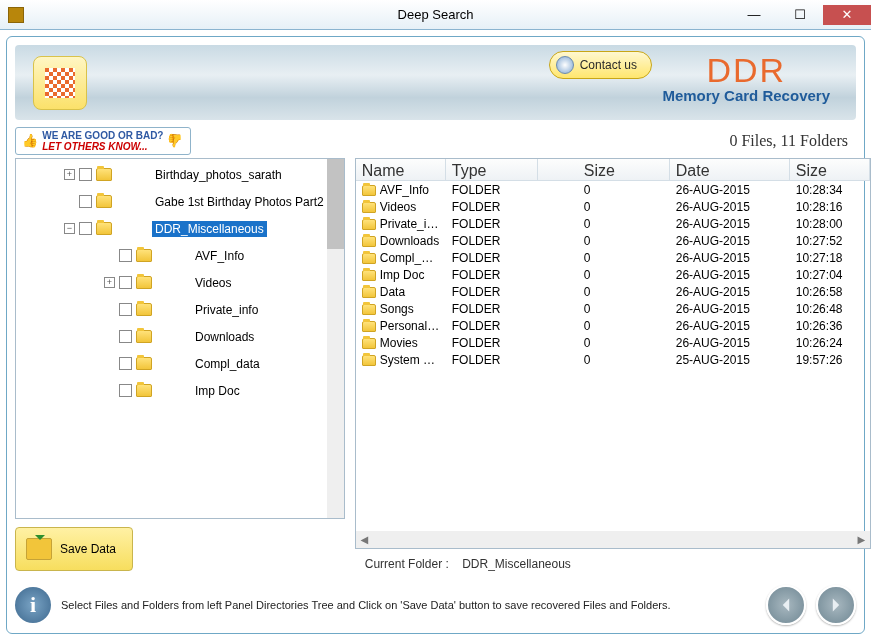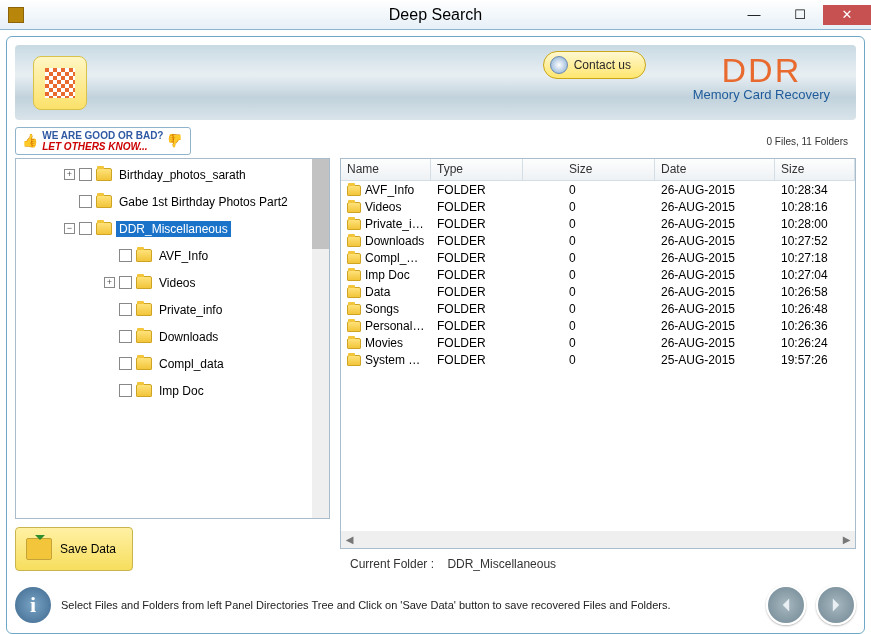--- a/index.html
+++ b/index.html
@@ -1,77 +1,77 @@
 <!DOCTYPE html>
 <html><head>
 <meta charset="utf-8">
 <style>
   * { box-sizing: border-box; margin: 0; padding: 0; font-family: "Segoe UI", Tahoma, sans-serif; }
   body { background: #fff; width: 871px; height: 634px; overflow: hidden; }
 
   
   .titlebar { height: 30px; background: linear-gradient(#fff,#e6f0f7); border-bottom: 1px solid #8ab4d0; display: flex; align-items: center; position: relative; }
   .titlebar .icon { width: 16px; height: 16px; margin-left: 8px; background: #b8860b; border: 1px solid #8b6508; }
-  .titlebar .title { position: absolute; left: 50%; transform: translateX(-50%); font-size: 16px; color: #000; text-align: center; }
+  .titlebar .title { position: absolute; left: 50%; transform: translateX(-50%); font-size: 13px; color: #000; text-align: center; }
   .titlebar .btns { margin-left: auto; display: flex; }
   .titlebar .btn { width: 46px; height: 20px; display: flex; align-items: center; justify-content: center; font-size: 13px; }
   .titlebar .close { background: #c75050; color: #fff; width: 48px; height: 20px; }
 
   
   .outer { margin: 6px; height: 598px; border: 1px solid #6fa8c6; border-radius: 6px; padding: 8px; background: #fff; display: flex; flex-direction: column; }
 
   
   .banner { height: 75px; background: linear-gradient(#c9dae4 0%, #e8eff3 40%, #c1d2dc 70%, #d9e4ea 100%); border-radius: 4px; position: relative; display: flex; align-items: center; }
   .banner .logo { width: 54px; height: 54px; margin-left: 18px; border-radius: 8px; background: linear-gradient(#fff6c3,#fbe16a); border: 1px solid #d9c24a; display: flex; align-items: center; justify-content: center; }
   .banner .logo .chk { width: 30px; height: 30px; background: repeating-conic-gradient(#fff 0deg 90deg,#e96a2e 90deg 180deg); background-size: 8px 8px; }
-  .contact { position: absolute; right: 210px; top: 6px; height: 28px; padding: 0 14px 0 6px; border: 1px solid #c8a617; border-radius: 14px; background: linear-gradient(#fff8d0,#ffe66e); display: flex; align-items: center; gap: 6px; font-size: 12px; font-weight: 500; color: #2a2a2a; cursor: pointer; }
+  .contact { position: absolute; right: 204px; top: 6px; height: 28px; padding: 0 14px 0 6px; border: 1px solid #c8a617; border-radius: 14px; background: linear-gradient(#fff8d0,#ffe66e); display: flex; align-items: center; gap: 6px; font-size: 12px; font-weight: 500; color: #2a2a2a; cursor: pointer; }
   .contact .av { width: 18px; height: 18px; border-radius: 50%; background: radial-gradient(#fff,#7fa7d2); border: 1px solid #6a8ab0; }
   .ddr { position: absolute; right: 26px; top: 8px; text-align: center; }
   .ddr .big { font-family: Impact, "Arial Black", sans-serif; font-size: 34px; letter-spacing: 2px; color: #e96a2e; line-height: 1; }
-  .ddr .sub { font-size: 13px; color: #1f5b9a; font-weight: 400; }
+  .ddr .sub { font-size: 15px; color: #1f5b9a; font-weight: 700; }
 
   
   .inforow { height: 26px; margin-top: 8px; display: flex; align-items: center; }
   .good { border: 1px solid #8fb3ca; border-radius: 3px; padding: 2px 6px; font-family: monospace; font-size: 10px; font-weight: bold; line-height: 1.1; display: flex; align-items: center; gap: 4px; cursor: pointer; }
   .good .l1 { color: #2f59a3; }
   .good .l2 { color: #c00; font-style: italic; }
   .thumb { font-size: 13px; }
   .thup { color: #2b6bb0; }
   .thdn { color: #c00; transform: scaleX(-1); }
-  .stats { margin-left: auto; font-size: 10px; color: #333; padding-right: 8px; }
+  .stats { margin-left: auto; font-size: 16px; color: #333; padding-right: 8px; font-family: Liberation Serif, serif; }
 
   
   .main { flex: 1; display: flex; gap: 10px; margin-top: 4px; min-height: 0; }
   .leftcol { width: 340px; display: flex; flex-direction: column; gap: 8px; }
   .treewrap { flex: 1; border: 1px solid #a9bccb; display: flex; }
   .tree { flex: 1; overflow: auto; padding-top: 2px; font-size: 12px; }
   .treesb { width: 17px; background: #efefef; position: relative; }
   .treesb::before { content:""; position: absolute; top:0; left:0; right:0; height: 90px; background: #c2c2c2; }
 
   .node { display: flex; align-items: center; height: 27px; gap: 4px; }
   .exp { width: 11px; height: 11px; border: 1px solid #888; color:#555; font-size: 9px; line-height: 9px; text-align: center; cursor: pointer; flex-shrink:0; }
   .exp.none { border: none; }
   .chkbx { width: 13px; height: 13px; border: 1px solid #888; flex-shrink:0; cursor: pointer; }
   .fld { width: 16px; height: 13px; background: linear-gradient(#ffe27a,#f2c53a); border: 1px solid #d0a423; border-radius: 2px 2px 1px 1px; position: relative; flex-shrink:0; }
   .fld::before { content:""; position:absolute; top:-3px; left:0; width:7px; height:3px; background:#f2c53a; border-radius:1px 1px 0 0; }
-  .node .lbl { padding: 1px 3px; white-space: nowrap; }
+  .node .lbl { padding: 1px 3px; white-space: nowrap; margin-left: 36px; }
   .node.sel .lbl { background: #1a72c9; color: #fff; }
   .d0{padding-left:48px;} .d1{padding-left:48px;} .d2{padding-left:88px;}
 
   .btnrow { height: 44px; display: flex; gap: 10px; }
   .bigbtn { border: 1px solid #c9b54d; border-radius: 4px; background: linear-gradient(#fff1a4,#f7de5e); display: flex; align-items: center; gap: 8px; padding: 0 16px 0 10px; font-size: 12px; cursor: pointer; }
   .bigbtn.sec { background: #fff; border-color: #b8c4cc; }
   .bigbtn .ic { width: 26px; height: 22px; background: #f2c53a; border:1px solid #c6a336; border-radius:2px; position: relative; }
   .bigbtn .ic.save::after{content:"";position:absolute;left:8px;top:-4px;border:5px solid transparent;border-top-color:#2d8f2d;}
   .bigbtn .ic.log{ background: linear-gradient(#fff,#ddeaf3); }
   .bigbtn .ic.log::after{content:"";position:absolute;right:-2px;bottom:-2px;width:10px;height:10px;background:#f5b63d;border-radius:2px;}
 
   .rightcol { flex: 1; display: flex; flex-direction: column; gap: 8px; }
   .listwrap { flex: 1; border: 1px solid #a9bccb; display: flex; flex-direction: column; }
-  .head { display: flex; height: 22px; border-bottom: 1px solid #d4dee6; background: linear-gradient(#fdfdfd,#eef2f5); font-size: 12px; }
+  .head { display: flex; height: 22px; border-bottom: 1px solid #d4dee6; background: linear-gradient(#fdfdfd,#eef2f5); font-size: 16px; }
   .head .col { border-right: 1px solid #d4dee6; padding: 3px 6px; color: #333; }
   .rows { flex: 1; overflow: hidden; font-size: 12px; }
   .row { display: flex; height: 17px; align-items: center; }
   .row .cell { padding: 0 6px; white-space: nowrap; overflow: hidden; text-overflow: ellipsis; }
   .row .fld { width: 14px; height: 11px; margin-right: 4px; display:inline-block; vertical-align: -2px;}
   .c-name{width:90px;} .c-type{width:92px;} .c-size{width:92px;margin-left:40px;} .c-date{width:120px;} .c-time{width:80px;}
   .hsb { height: 17px; background: #efefef; display:flex; align-items: center; justify-content: space-between; }
   .hsb .ar { width: 17px; height: 17px; display:flex;align-items:center;justify-content:center;color:#777;font-size:10px; }
 
   .cur { font-size: 12px; color: #333; padding-left: 10px; }

